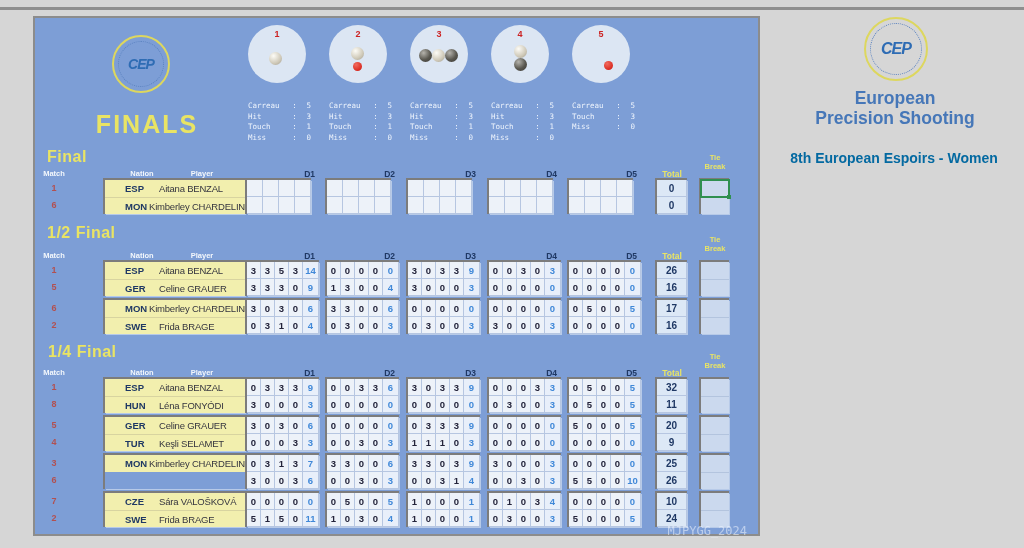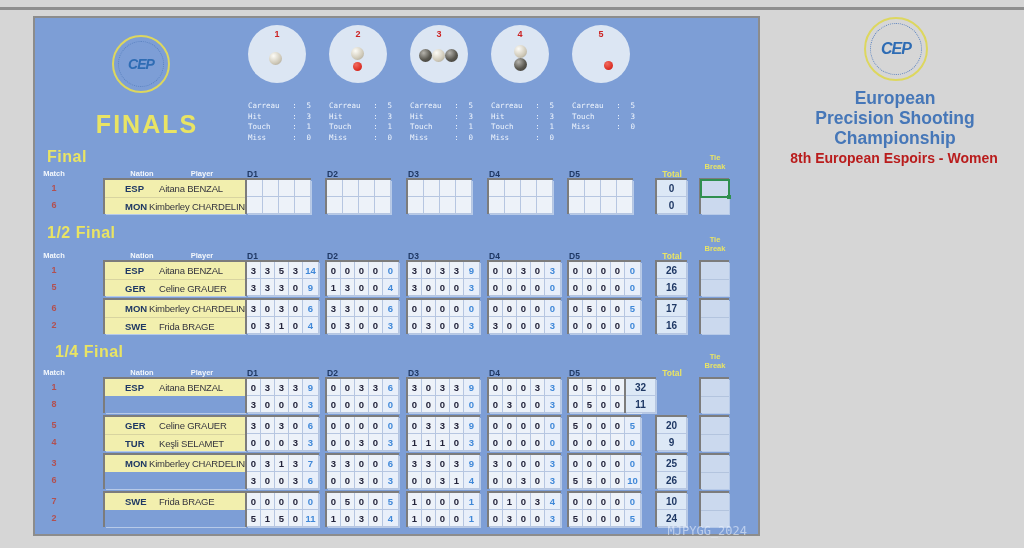--- a/index.html
+++ b/index.html
@@ -19,21 +19,21 @@
   .ball.jack{width:9px;height:9px;background:radial-gradient(circle at 35% 30%,#f26b5e,#d92b21 70%,#b01f16);}
   .stats{position:absolute;width:76px;font-family:"DejaVu Sans Mono",monospace;font-size:7.5px;color:#eef4fd;line-height:10.5px;}
   .stat-line{display:flex;}
   .stat-label{width:42px;}
   .stat-colon{width:9px;text-align:center;}
   .stat-colon.show::before{content:":";}
   .stat-value{width:12px;text-align:right;}
   
   .section-title{position:absolute;color:#e9e464;font-size:16px;font-weight:bold;letter-spacing:.5px;}
   .colhead{position:absolute;color:#f3f7fc;font-size:7.5px;font-weight:bold;text-align:center;}
-  .dlabel{position:absolute;color:#1f3864;font-size:8.5px;font-weight:bold;width:68px;}
+  .dlabel{position:absolute;color:#1f3864;font-size:8.5px;font-weight:bold;text-align:right;width:68px;}
   .total-label{position:absolute;color:#e9e464;font-size:8.5px;font-weight:bold;text-align:center;}
   .tie-label{position:absolute;color:#e9e464;font-size:7.5px;font-weight:bold;text-align:center;line-height:9px;}
   .match-num{position:absolute;color:#b25050;font-size:9px;font-weight:bold;text-align:center;width:28px;height:17px;line-height:17px;}
   .raised{box-shadow:-2px 0 0 #7c7c7c,0 -2px 0 #7c7c7c,-2px -2px 0 #7c7c7c,1px 1px 0 rgba(255,255,255,.45);}
   .player-pair{position:absolute;width:140px;height:34px;}
   .player-row{height:17px;background:#f2efae;display:flex;align-items:center;box-sizing:border-box;overflow:hidden;}
   .player-row + .player-row{border-top:1px solid #d8d4a0;}
   .nation{margin-left:20px;width:34px;color:#1f3864;font-size:9.5px;font-weight:bold;}
   .pname{flex:1;color:#35353f;font-size:9.5px;letter-spacing:-.2px;white-space:nowrap;}
   .block{position:absolute;display:grid;grid-auto-rows:17px;background:#9db3d6;}
@@ -45,21 +45,21 @@
   .totalbox .cell{background:#dce8f6;color:#1f3864;font-size:10px;}
   .tiebox{position:absolute;width:28px;height:34px;background:#cbd9ee;}
   .tie-half{height:17px;box-sizing:border-box;}
   .tie-half + .tie-half{border-top:1px solid #b3c4de;}
   .tie-half.sel{position:relative;outline:2px solid #2f8f4f;outline-offset:-1px;}
   .tie-half.sel::after{content:"";position:absolute;right:-2px;bottom:-2px;width:4px;height:4px;background:#2f8f4f;}
   .finals-title{position:absolute;left:47px;top:92px;width:130px;text-align:center;color:#e9e464;font-size:25px;font-weight:bold;letter-spacing:2px;}
   .watermark{position:absolute;left:625px;top:506px;width:87px;text-align:right;color:rgba(240,245,255,.55);font-size:12px;font-family:"DejaVu Sans Mono",monospace;}
   
   .rp-title{position:absolute;left:770px;top:88px;width:250px;text-align:center;color:#4677b8;font-size:17.5px;font-weight:bold;line-height:20px;}
-  .rp-sub{position:absolute;left:763px;top:150px;width:262px;text-align:center;color:#b91c1c;font-size:14px;font-weight:bold;}
+  .rp-sub{position:absolute;left:763px;top:150px;width:262px;text-align:center;color:#0369a1;font-size:14px;font-weight:bold;}
 </style>
 </head>
 <body>
 
 <div class="screen">
   <div class="topline"></div>
 
   <div class="board">
     <div class="logo-ring" style="left:77px;top:17px;width:54px;height:54px;">
       <div class="inner"></div>
@@ -454,41 +454,45 @@
           <div class="cell sum">0</div>
         </div>
         <div class="totalbox raised" style="left: 622px; top: 282px;">
           <div class="cell">17</div>
           <div class="cell">16</div>
         </div>
         <div class="tiebox raised" style="left: 666px; top: 282px;">
           <div class="tie-half"></div>
           <div class="tie-half"></div>
         </div>
-        <div class="section-title" style="left: 20px; top: 325px; text-align: right;">1/4 Final</div>
+        <div class="section-title" style="left: 13px; top: 325px; text-align: right;">1/4 Final</div>
         <div class="colhead" style="left: 0px; top: 350px; width: 38px;">Match</div>
         <div class="colhead" style="left: 87px; top: 350px; width: 40px;">Nation</div>
         <div class="colhead" style="left: 127px; top: 350px; width: 80px;">Player</div>
         <div class="dlabel" style="left: 212px; top: 350px;">D1</div>
         <div class="dlabel" style="left: 292px; top: 350px;">D2</div>
         <div class="dlabel" style="left: 373px; top: 350px;">D3</div>
         <div class="dlabel" style="left: 454px; top: 350px;">D4</div>
         <div class="dlabel" style="left: 534px; top: 350px;">D5</div>
         <div class="total-label" style="left: 614px; top: 350px; width: 46px;">Total</div>
         <div class="tie-label" style="left: 658px; top: 334px; width: 44px;">
           <div>Tie</div>
           <div>Break</div>
         </div>
         <div class="match-num" style="left: 5px; top: 361px;">1</div>
         <div class="match-num" style="left: 5px; top: 378px;">8</div>
         <div class="player-pair raised" style="left: 70px; top: 361px;">
           <div class="player-row">
             <div class="nation">ESP</div>
             <div class="pname">Aitana BENZAL</div>
           </div>
+          <div class="player-row">
+            <div class="nation">HUN</div>
+            <div class="pname">Léna FONYÓDI</div>
+          </div>
         </div>
         <div class="block raised scored" style="left: 212px; top: 361px;">
           <div class="cell">0</div>
           <div class="cell">3</div>
           <div class="cell">3</div>
           <div class="cell">3</div>
           <div class="cell sum">9</div>
           <div class="cell">3</div>
           <div class="cell">0</div>
           <div class="cell">0</div>
@@ -536,21 +540,21 @@
           <div class="cell">5</div>
           <div class="cell">0</div>
           <div class="cell">0</div>
           <div class="cell sum">5</div>
           <div class="cell">0</div>
           <div class="cell">5</div>
           <div class="cell">0</div>
           <div class="cell">0</div>
           <div class="cell sum">5</div>
         </div>
-        <div class="totalbox raised" style="left: 591px; top: 361px;">
+        <div class="totalbox raised" style="left: 622px; top: 361px;">
           <div class="cell">32</div>
           <div class="cell">11</div>
         </div>
         <div class="tiebox raised" style="left: 666px; top: 361px;">
           <div class="tie-half"></div>
           <div class="tie-half"></div>
         </div>
         <div class="match-num" style="left: 5px; top: 399px;">5</div>
         <div class="match-num" style="left: 5px; top: 416px;">4</div>
         <div class="player-pair raised" style="left: 70px; top: 399px;">
@@ -703,20 +707,24 @@
           <div class="cell">25</div>
           <div class="cell">26</div>
         </div>
         <div class="tiebox raised" style="left: 666px; top: 437px;">
           <div class="tie-half"></div>
           <div class="tie-half"></div>
         </div>
         <div class="match-num" style="left: 5px; top: 475px;">7</div>
         <div class="match-num" style="left: 5px; top: 492px;">2</div>
         <div class="player-pair raised" style="left: 70px; top: 475px;">
+          <div class="player-row">
+            <div class="nation">CZE</div>
+            <div class="pname">Sára VALOŠKOVÁ</div>
+          </div>
           <div class="player-row">
             <div class="nation">SWE</div>
             <div class="pname">Frida BRAGE</div>
           </div>
         </div>
         <div class="block raised scored" style="left: 212px; top: 475px;">
           <div class="cell">0</div>
           <div class="cell">0</div>
           <div class="cell">0</div>
           <div class="cell">0</div>
@@ -787,16 +795,15 @@
     <div class="watermark">MJPYGG_2024</div>
   </div>
 
   <div class="logo-ring" style="left:864px;top:17px;width:60px;height:60px;">
     <div class="inner"></div>
     <span class="logo-cep" style="font-size:16px;">CEP</span>
   </div>
   <div class="rp-title">
     <div>European</div>
     <div>Precision Shooting</div>
-    <div>Championship</div>
   </div>
   <div class="rp-sub">8th European Espoirs - Women</div>
 </div>
 
 </body></html>

